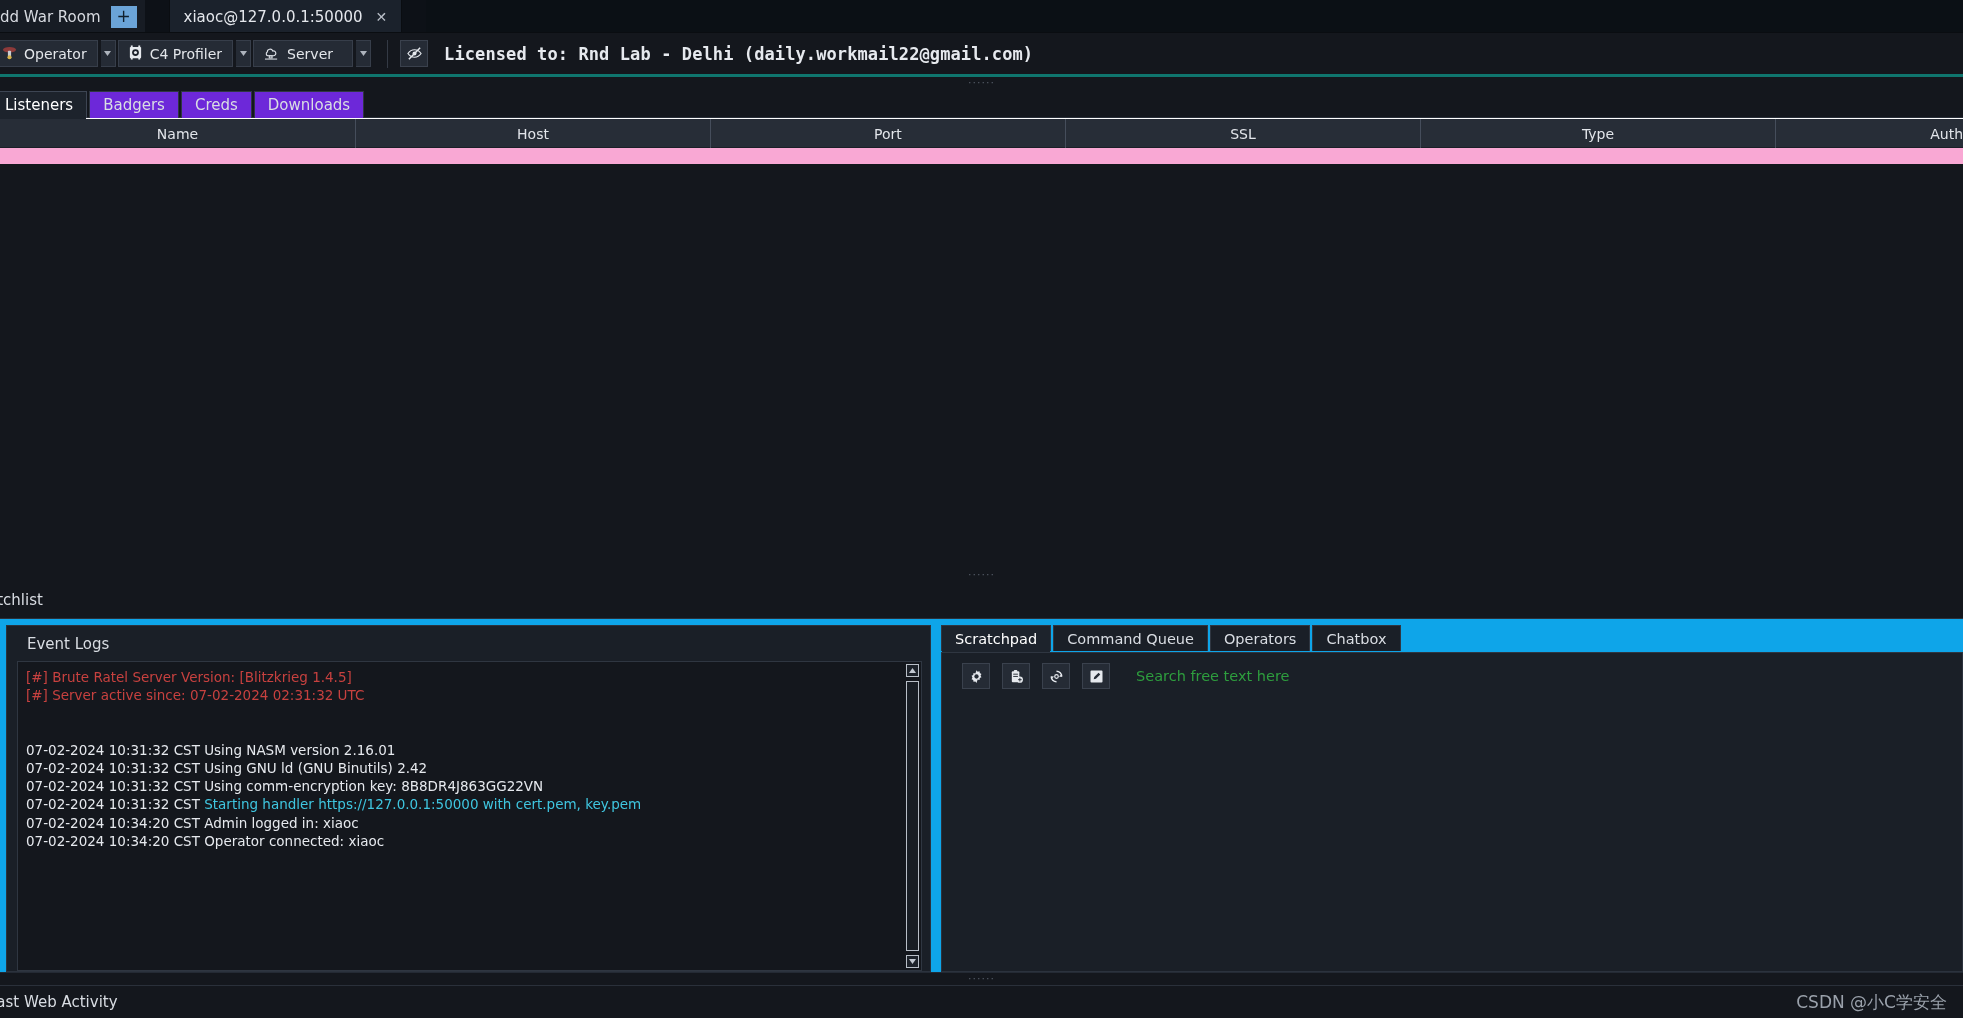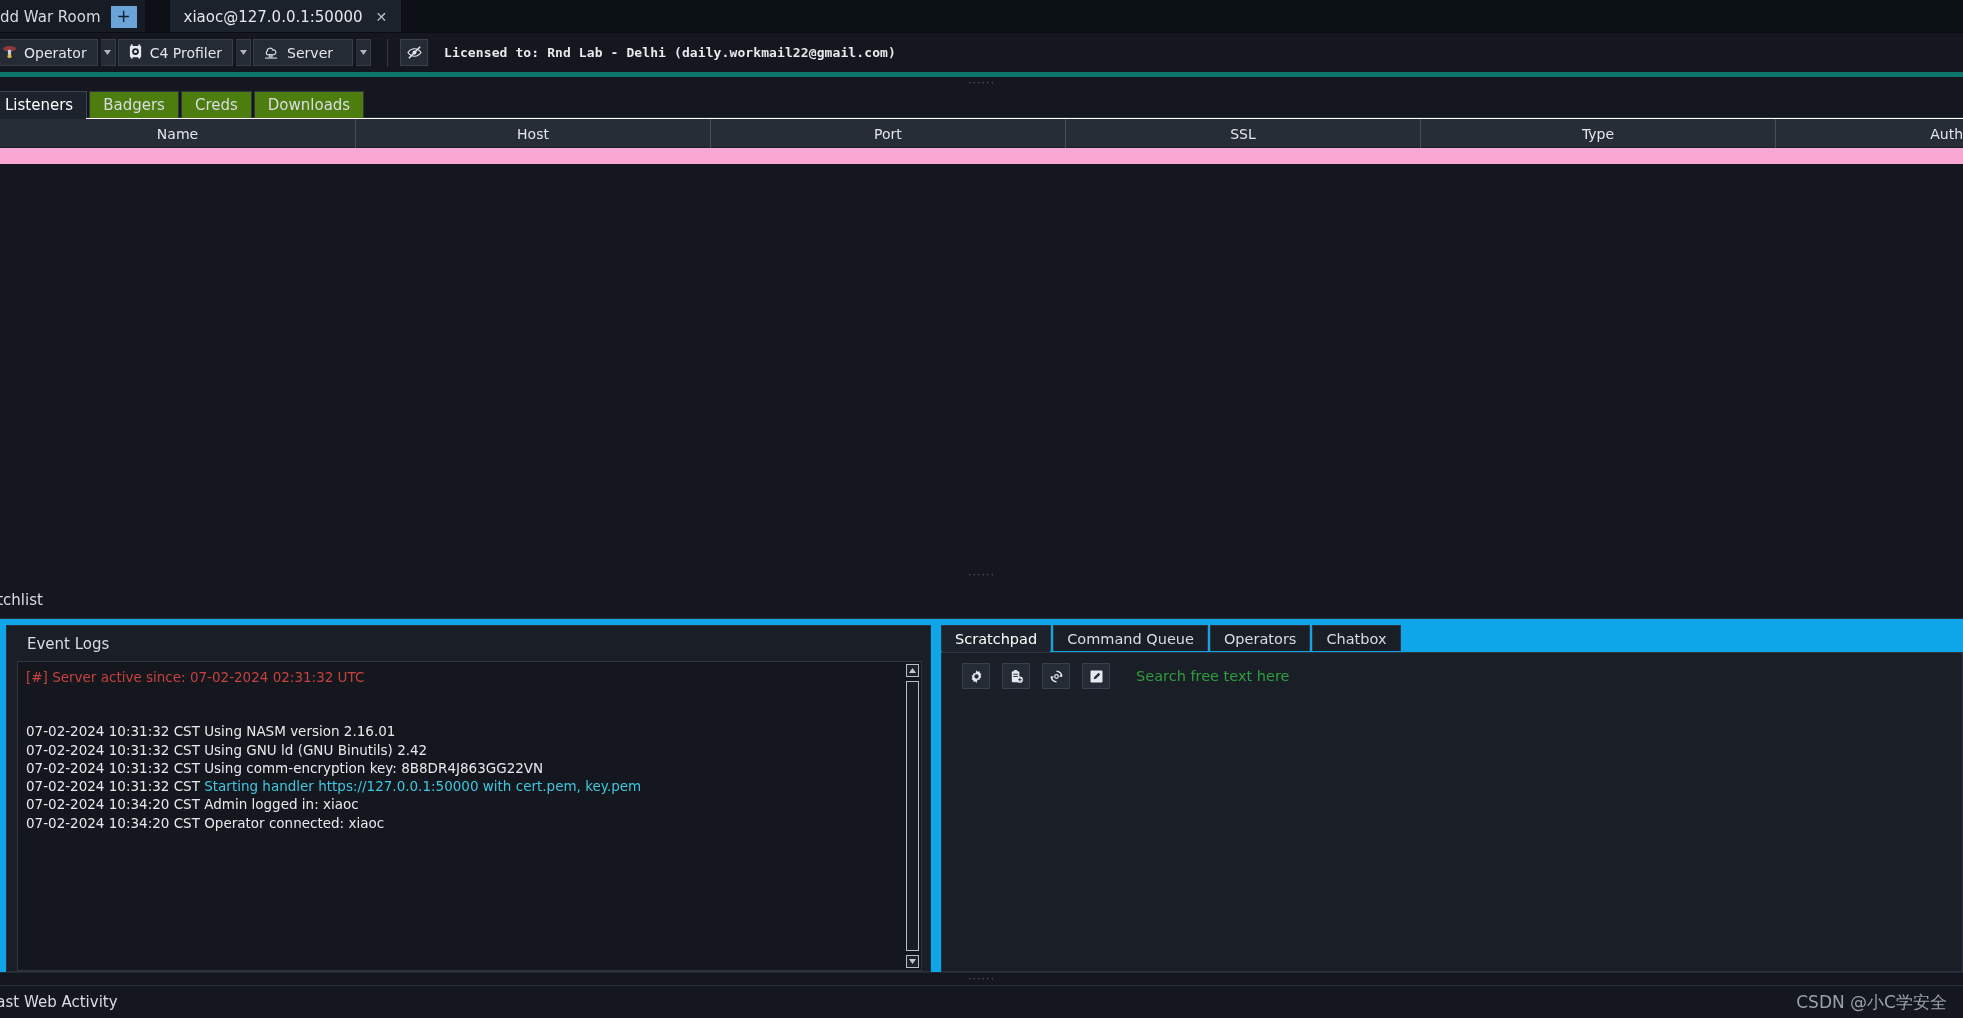--- a/index.html
+++ b/index.html
@@ -80,21 +80,21 @@
   .tabbar-fill { flex: 1; height: 33px; background: #0b1015; }
 
   
   .toolbar {
     height: 44px;
     background: #14171d;
     display: flex;
     align-items: center;
     flex: 0 0 auto;
     padding-left: 0;
-    border-bottom: 5px solid #0f766e;
+    border-bottom: 3px solid #0f766e;
   }
   .combo {
     display: flex;
     align-items: stretch;
     height: 27px;
     margin-left: -8px;
     margin-right: 10px;
   }
   .combo-main {
     background: #252b35;
@@ -127,21 +127,21 @@
   .icon-btn {
     width: 28px; height: 27px;
     background: #252b35;
     border: 1px solid #3a414d;
     display: flex;
     align-items: center;
     justify-content: center;
   }
   .license {
     font-family: "DejaVu Sans Mono", "Liberation Mono", monospace;
-    font-size: 13px;
+    font-size: 17px;
     color: #e6e9ee;
     margin-left: 16px;
     letter-spacing: 0.1px;
     font-weight: bold;
     text-align: right;
   }
 
   
   .splitter {
     height: 12px;
@@ -180,21 +180,21 @@
     height: 1px;
     background: #2a303a;
   }
   .ptab {
     height: 27px;
     padding: 0 13px;
     display: flex;
     align-items: center;
     font-size: 15px;
     color: #d9dde3;
-    background: #4d7c0f;
+    background: #6d28d9;
     border: 1px solid #2f3642;
     border-bottom: none;
     margin-right: 2px;
     position: relative;
     z-index: 2;
   }
   .ptab:first-child { margin-left: -10px; padding-left: 14px; }
   .ptab.active {
     background: #1d232c;
     color: #ffffff;
@@ -588,20 +588,21 @@
   <div class="watchlist">
     <span class="watchlist-label">atchlist</span>
   </div>
 
   <div class="bottom">
 
     <div class="logs-panel">
       <div class="logs-title">Event Logs</div>
       <div class="logs-body-wrap">
         <div class="logs-text">
+          <div class="log-line log-red">[#] Brute Ratel Server Version: [Blitzkrieg 1.4.5]</div>
           <div class="log-line log-red">[#] Server active since: 07-02-2024 02:31:32 UTC</div>
           <div class="log-blank"></div>
           <div class="log-blank"></div>
           <div class="log-line">07-02-2024 10:31:32 CST Using NASM version 2.16.01</div>
           <div class="log-line">07-02-2024 10:31:32 CST Using GNU ld (GNU Binutils) 2.42</div>
           <div class="log-line">07-02-2024 10:31:32 CST Using comm-encryption key: 8B8DR4J863GG22VN</div>
           <div class="log-line"><span>07-02-2024 10:31:32 CST </span><span class="log-cyan">Starting handler https://127.0.0.1:50000 with cert.pem, key.pem</span></div>
           <div class="log-line">07-02-2024 10:34:20 CST Admin logged in: xiaoc</div>
           <div class="log-line">07-02-2024 10:34:20 CST Operator connected: xiaoc</div>
         </div>

